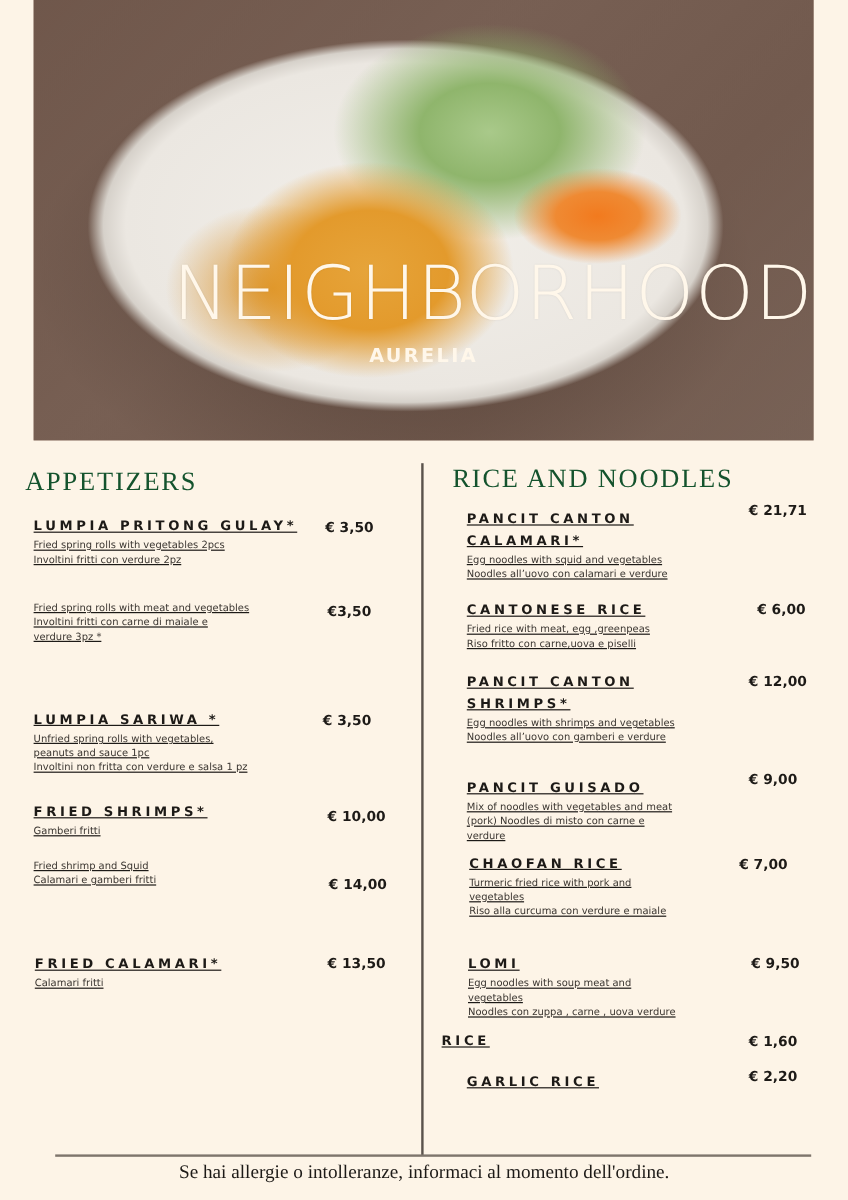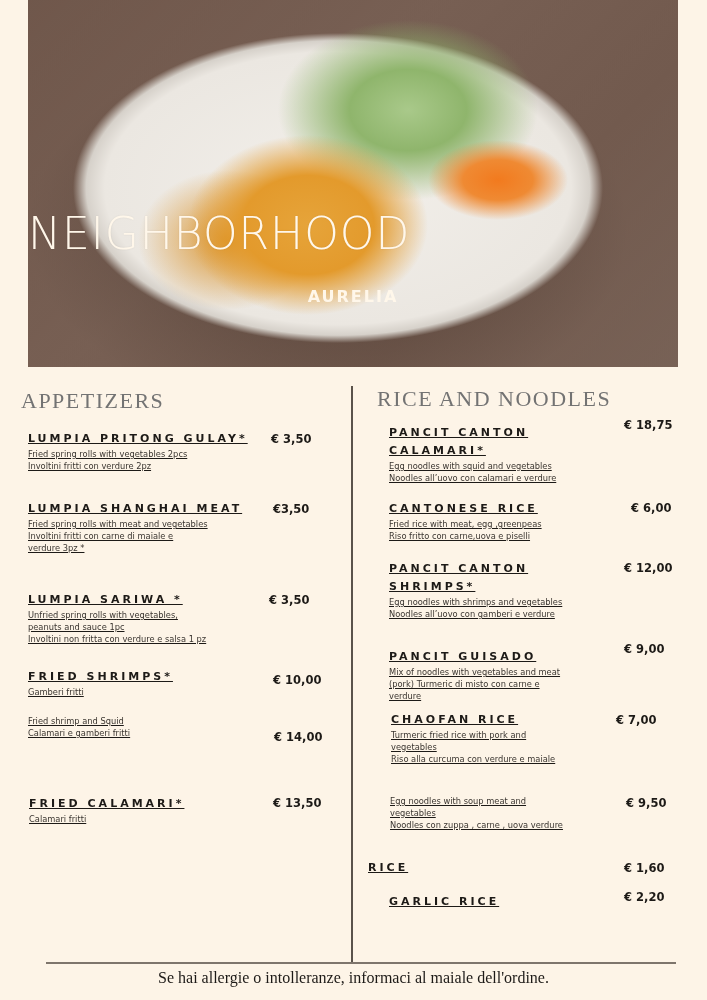--- a/index.html
+++ b/index.html
@@ -11,34 +11,34 @@
       background:
         radial-gradient(ellipse 120px 90px at 280px 225px, #e6a43a 0%, #e39a2c 55%, rgba(227,154,44,0) 100%),
         radial-gradient(ellipse 90px 70px at 200px 240px, #d9922a 0%, rgba(217,146,42,0) 100%),
         radial-gradient(ellipse 70px 40px at 470px 180px, #f27a1e 0%, #ef8a33 50%, rgba(239,138,51,0) 100%),
         radial-gradient(ellipse 130px 90px at 380px 110px, #a9c98a 0%, #8fb56c 45%, rgba(143,181,108,0) 100%),
         radial-gradient(ellipse 265px 155px at 310px 188px, #f2efea 0%, #ebe7e1 88%, #d6d1ca 95%, rgba(80,60,50,0.6) 100%),
         radial-gradient(ellipse 300px 190px at 300px 230px, rgba(30,20,15,0.55) 0%, rgba(30,20,15,0) 100%),
         linear-gradient(135deg, #9f8071 0%, #b29485 40%, #a58778 70%, #b39a8c 100%);
     }
     .hero-title {
-      position: absolute; left: 0; top: 208px; width: 100%; text-align: left;
-      font-family: "DejaVu Sans", sans-serif; font-weight: 300; font-size: 44px;
+      position: absolute; left: 0; top: 208px; width: 100%; text-align: right;
+      font-family: "DejaVu Sans", sans-serif; font-weight: 300; font-size: 62px;
       letter-spacing: 1px; color: #fff7ea; text-transform: uppercase;
       text-shadow: 0 0 2px rgba(0,0,0,0.08);
     }
     .hero-subtitle {
       position: absolute; left: 0; top: 287px; width: 100%; text-align: center;
       font-family: "DejaVu Sans", sans-serif; font-weight: bold; font-size: 16px;
       letter-spacing: 2px; color: #fff7ea;
     }
 
     .section-title {
       position: absolute; font-family: "Liberation Serif", "DejaVu Serif", serif;
-      font-size: 22px; letter-spacing: 1.5px; color: #737373; font-weight: normal;
+      font-size: 22px; letter-spacing: 1.5px; color: #14532d; font-weight: normal;
     }
 
     .item { position: absolute; width: 300px; text-decoration: underline; }
     .item-name {
       font-family: "DejaVu Sans", sans-serif; font-weight: bold; font-size: 11px;
       letter-spacing: 3px; color: #1d1a17; line-height: 18px; text-transform: uppercase;
     }
     .item-desc {
       font-family: "DejaVu Sans", sans-serif; font-size: 8.3px; color: #3a3530;
       line-height: 12px; white-space: pre-line;
@@ -66,21 +66,20 @@
 <div class="section-title" style="left:21px; top:388px;">APPETIZERS</div>
 
 <div class="item" style="left:28px; top:430px;">
   <div class="item-name">LUMPIA PRITONG GULAY*</div>
   <div class="item-desc">Fried spring rolls with vegetables 2pcs
 Involtini fritti con verdure 2pz</div>
 </div>
 <div class="price" style="left:271px; top:432px;">€ 3,50</div>
 
 <div class="item" style="left:28px; top:500px;">
-  <div class="item-name">LUMPIA SHANGHAI MEAT</div>
   <div class="item-desc">Fried spring rolls with meat and vegetables
 Involtini fritti con carne di maiale e
 verdure 3pz *</div>
 </div>
 <div class="price" style="left:273px; top:502px;">€3,50</div>
 
 <div class="item" style="left:28px; top:591px;">
   <div class="item-name">LUMPIA SARIWA *</div>
   <div class="item-desc">Unfried spring rolls with vegetables,
 peanuts and sauce 1pc
@@ -109,64 +108,65 @@
 <div class="divider-v"></div>
 
 <div class="section-title" style="left:377px; top:386px;">RICE AND NOODLES</div>
 
 <div class="item" style="left:389px; top:424px; width:220px;">
   <div class="item-name" style="white-space:pre-line;">PANCIT CANTON
 CALAMARI*</div>
   <div class="item-desc">Egg noodles with squid and vegetables
 Noodles all’uovo con calamari e verdure</div>
 </div>
-<div class="price" style="left:624px; top:418px;">€ 18,75</div>
+<div class="price" style="left:624px; top:418px;">€ 21,71</div>
 
 <div class="item" style="left:389px; top:500px; width:220px;">
   <div class="item-name">CANTONESE RICE</div>
   <div class="item-desc">Fried rice with meat, egg ,greenpeas
 Riso fritto con carne,uova e piselli</div>
 </div>
 <div class="price" style="left:631px; top:501px;">€ 6,00</div>
 
 <div class="item" style="left:389px; top:560px; width:230px;">
   <div class="item-name" style="white-space:pre-line;">PANCIT CANTON
 SHRIMPS*</div>
   <div class="item-desc">Egg noodles with shrimps and vegetables
 Noodles all’uovo con gamberi e verdure</div>
 </div>
 <div class="price" style="left:624px; top:561px;">€ 12,00</div>
 
 <div class="item" style="left:389px; top:648px; width:230px;">
   <div class="item-name">PANCIT GUISADO</div>
   <div class="item-desc"> Mix of noodles with vegetables and meat
-(pork) Turmeric di misto con carne e
+(pork) Noodles di misto con carne e
 verdure</div>
 </div>
 <div class="price" style="left:624px; top:642px;">€ 9,00</div>
 
 <div class="item" style="left:391px; top:711px; width:220px;">
   <div class="item-name">CHAOFAN RICE</div>
   <div class="item-desc">Turmeric fried rice with pork and
 vegetables
 Riso alla curcuma con verdure e maiale</div>
 </div>
 <div class="price" style="left:616px; top:713px;">€ 7,00</div>
 
 <div class="item" style="left:390px; top:795px; width:220px;">
+  <div class="item-name">LOMI</div>
   <div class="item-desc">Egg noodles with soup meat and
 vegetables
 Noodles con zuppa , carne , uova verdure</div>
 </div>
 <div class="price" style="left:626px; top:796px;">€ 9,50</div>
 
 <div class="item" style="left:368px; top:859px; width:220px;">
   <div class="item-name">RICE</div>
 </div>
 <div class="price" style="left:624px; top:861px;">€ 1,60</div>
 
 <div class="item" style="left:389px; top:893px; width:220px;">
   <div class="item-name">GARLIC RICE</div>
 </div>
 <div class="price" style="left:624px; top:890px;">€ 2,20</div>
 
 <div class="divider-h"></div>
-<div class="footer-note">Se hai allergie o intolleranze, informaci al maiale dell'ordine.</div>
+<div class="footer-note">Se hai allergie o intolleranze, informaci al momento dell'ordine.</div>
 
 </body></html>

